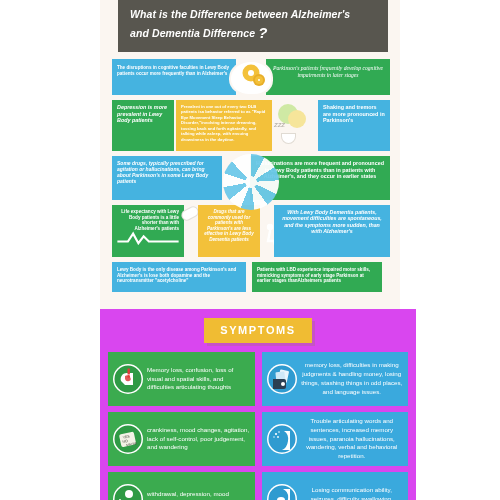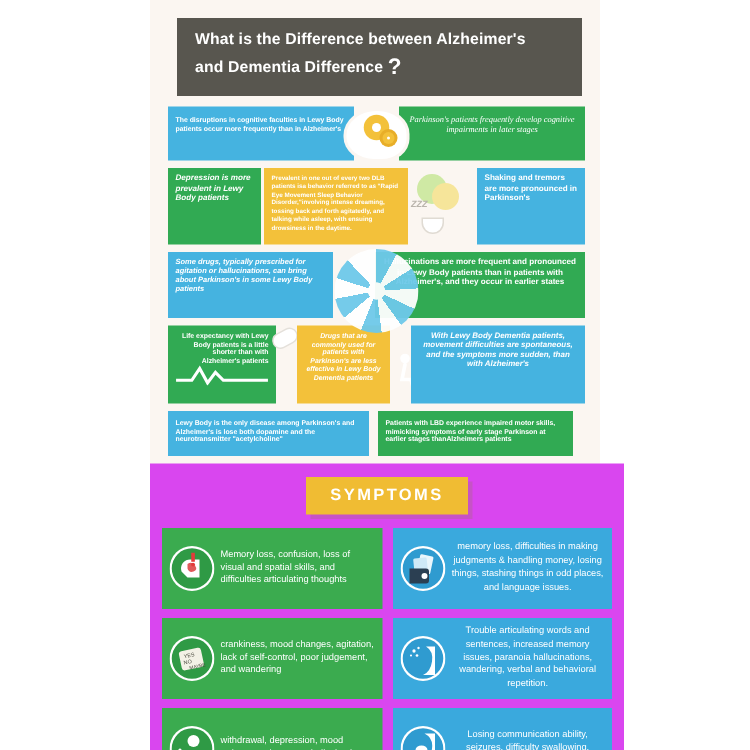--- a/index.html
+++ b/index.html
@@ -9,28 +9,29 @@
     font-family:"Liberation Sans", sans-serif;
   }
   .page{position:relative;width:500px;height:500px;background:#ffffff;}
   .column{
     position:absolute;left:100px;top:0;width:300px;height:500px;
     background:#fbf6f1;
     box-sizing:border-box;
   }
   
   .title-bar{
-    margin:12px 12px 0 18px;
+    margin:0 12px 0 18px;
     background:#58564f;
     color:#ffffff;
     padding:7px 10px 8px 12px;
     font-size:10.5px;
     font-weight:bold;
     line-height:1.45;
     letter-spacing:.1px;
+    font-style:italic;
   }
   .title-bar .qm{font-size:15px;vertical-align:-1px;}
   
   .compare{
     position:relative;
     margin:7px 10px 0 12px;
   }
   .row{display:flex;align-items:stretch;margin-bottom:5px;position:relative;}
   .cell{
     box-sizing:border-box;

